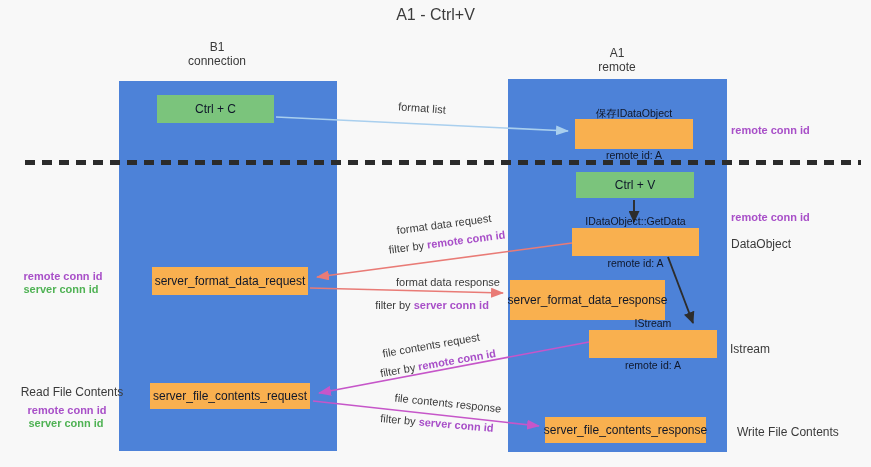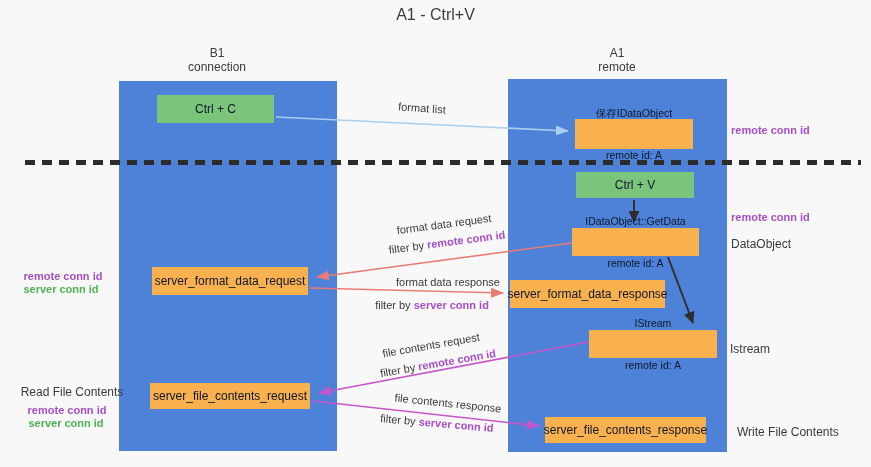--- a/index.html
+++ b/index.html
@@ -41,21 +41,21 @@
   .f-red{fill:var(--arrow-red);} .f-mag{fill:var(--arrow-magenta);}
   .f-blk{fill:var(--arrow-black);} .f-blu{fill:var(--arrow-lightblue);}
 </style>
 </head>
 <body>
 
 <div class="abs title">
   <div>A1 - Ctrl+V</div>
 </div>
 
-<div class="abs lane-header" style="left:217px;top:46px;">
+<div class="abs lane-header" style="left:217px;top:40px;">
   <div>B1</div>
   <div>connection</div>
 </div>
 <div class="abs lane-header" style="left:617px;top:46px;">
   <div>A1</div>
   <div>remote</div>
 </div>
 
 <div class="abs lane" style="left:119px;top:81px;width:218px;height:370px;"></div>
 <div class="abs lane" style="left:508px;top:79px;width:219px;height:373px;"></div>
@@ -101,21 +101,21 @@
 
 <div class="abs node orange two-line" style="left:572px;top:228px;width:127px;height:28px;">
   <span>IDataObject::GetData</span>
   <span>remote id: A</span>
 </div>
 
 <div class="abs node orange one-line" style="left:152px;top:267px;width:156px;height:28px;">
   <span>server_format_data_request</span>
 </div>
 
-<div class="abs node orange one-line" style="left:510px;top:280px;width:155px;height:28px;">
+<div class="abs node orange one-line" style="left:510px;top:280px;width:155px;height:40px;">
   <span>server_format_data_response</span>
 </div>
 
 <div class="abs node orange two-line" style="left:589px;top:330px;width:128px;height:28px;">
   <span>IStream</span>
   <span>remote id: A</span>
 </div>
 
 <div class="abs node orange one-line" style="left:150px;top:383px;width:160px;height:26px;">
   <span>server_file_contents_request</span>

